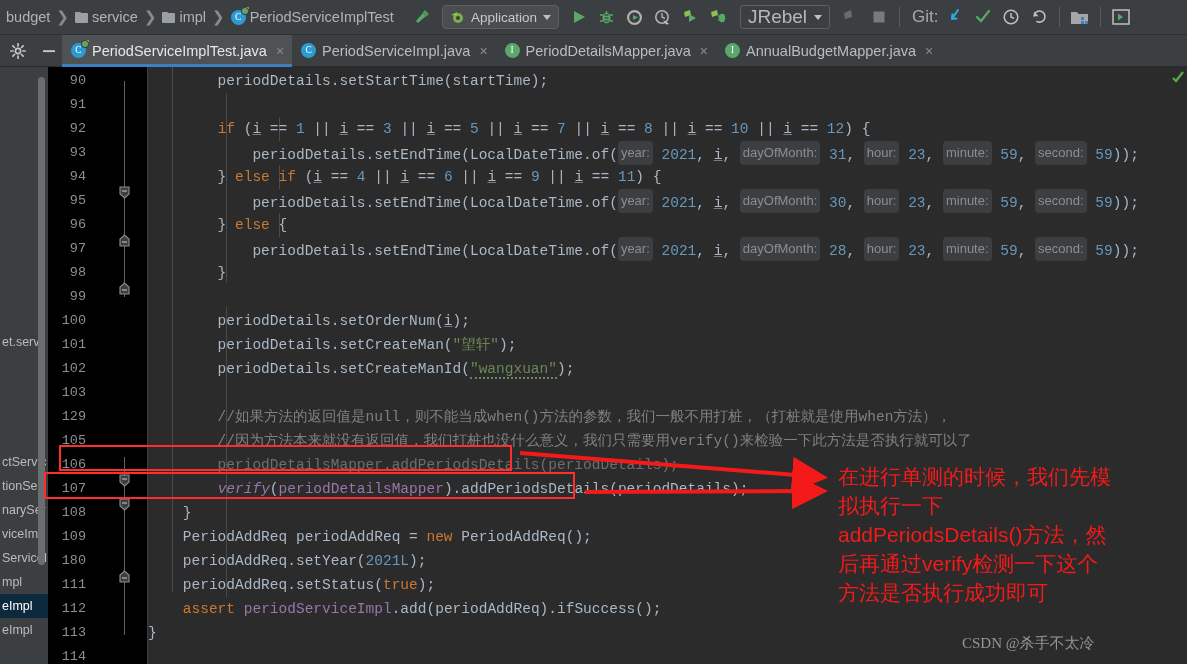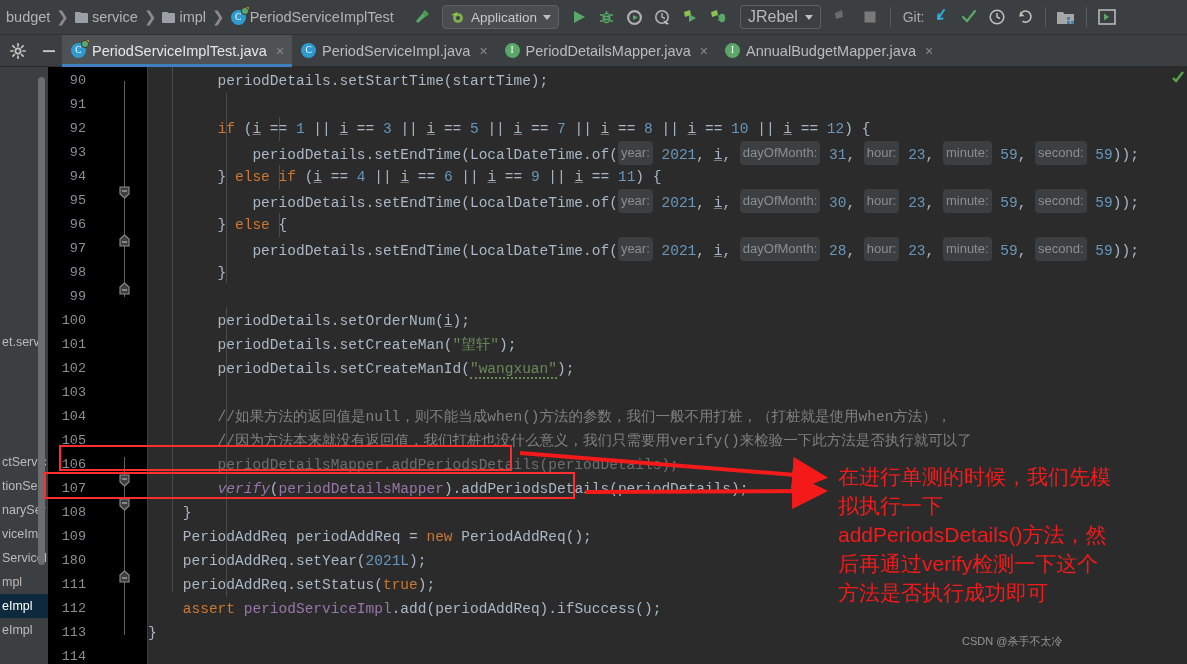--- a/index.html
+++ b/index.html
@@ -65,25 +65,25 @@
     display:flex; align-items:center; gap:6px;
     height:24px; padding:0 7px 0 6px; margin-left:6px;
     border:1px solid #5e6060; border-radius:4px;
     background:#4a4d4f; color:#c8c8c8; font-size:13.5px;
     white-space:nowrap; cursor:pointer;
   }
   .jrebel{
     display:flex; align-items:center; gap:7px;
     height:24px; padding:0 7px; margin-left:7px;
     border:1px solid #5e6060; border-radius:3px;
-    background:#3c3f41; color:#b8b8b8; font-size:16px; cursor:pointer;
+    background:#3c3f41; color:#b8b8b8; font-size:19px; cursor:pointer;
   }
   .caret{ width:0;height:0;border-left:4px solid transparent;border-right:4px solid transparent;border-top:5px solid #c0c0c0; }
   .sep-v{ width:1px; height:20px; background:#585b5d; margin:0 6px; }
-  .git-lbl{ color:#a9a9a9; font-size:14px; margin-left:6px; margin-right:2px;}
+  .git-lbl{ color:#a9a9a9; font-size:17px; margin-left:6px; margin-right:2px;}
 
   
   .tabbar{
     position:absolute; left:0; top:35px; width:1187px; height:32px;
     background:#3c3f41; display:flex; align-items:center;
     border-bottom:1px solid #2b2b2b;
   }
   .tb-left{ display:flex; align-items:center; width:62px; padding-left:4px; gap:4px;}
   .tab{
     display:flex; align-items:center; gap:6px; height:32px;
@@ -162,22 +162,22 @@
   .markers{ position:absolute; right:0; top:0; width:14px; height:597px; background:#2b2b2b; }
   .mk-check{ position:absolute; right:2px; top:3px; color:#57a64a; font-size:15px; font-weight:bold;}
 
   
   .redbox{ position:absolute; border:2px solid #ff2d2d; pointer-events:none; }
   .redtext{
     position:absolute; color:#f41a1a; font-size:21px; line-height:29px;
     font-family:"Liberation Sans", sans-serif; white-space:pre-line;
   }
   .watermark{
-    position:absolute; color:#a8a8a8; font-size:11px; opacity:.85;
-    font-family:Liberation Sans, sans-serif;
+    position:absolute; color:#a8a8a8; font-size:15px; opacity:.85;
+    font-family:Liberation Serif, serif;
   }
   .wm2{ position:absolute; color:#9a9a9a; font-size:15px; opacity:.55; }
   svg.arrows{ position:absolute; left:0; top:0; width:1187px; height:597px; pointer-events:none; }
 </style>
 </head>
 <body>
 
 <div id="app">
 
   <div class="toolbar">
@@ -385,21 +385,21 @@
           <div class="lnum" style="top: 98px; height: 24px; line-height: 24px;">94</div>
           <div class="lnum" style="top: 122px; height: 24px; line-height: 24px;">95</div>
           <div class="lnum" style="top: 146px; height: 24px; line-height: 24px;">96</div>
           <div class="lnum" style="top: 170px; height: 24px; line-height: 24px;">97</div>
           <div class="lnum" style="top: 194px; height: 24px; line-height: 24px;">98</div>
           <div class="lnum" style="top: 218px; height: 24px; line-height: 24px;">99</div>
           <div class="lnum" style="top: 242px; height: 24px; line-height: 24px;">100</div>
           <div class="lnum" style="top: 266px; height: 24px; line-height: 24px;">101</div>
           <div class="lnum" style="top: 290px; height: 24px; line-height: 24px;">102</div>
           <div class="lnum" style="top: 314px; height: 24px; line-height: 24px;">103</div>
-          <div class="lnum" style="top: 338px; height: 24px; line-height: 24px;">104</div>
+          <div class="lnum" style="top: 338px; height: 24px; line-height: 24px;">129</div>
           <div class="lnum" style="top: 362px; height: 24px; line-height: 24px;">105</div>
           <div class="lnum" style="top: 386px; height: 24px; line-height: 24px;">106</div>
           <div class="lnum" style="top: 410px; height: 24px; line-height: 24px;">107</div>
           <div class="lnum" style="top: 434px; height: 24px; line-height: 24px;">108</div>
           <div class="lnum" style="top: 458px; height: 24px; line-height: 24px;">109</div>
           <div class="lnum" style="top: 482px; height: 24px; line-height: 24px;">180</div>
           <div class="lnum" style="top: 506px; height: 24px; line-height: 24px;">111</div>
           <div class="lnum" style="top: 530px; height: 24px; line-height: 24px;">112</div>
           <div class="lnum" style="top: 554px; height: 24px; line-height: 24px;">113</div>
           <div class="lnum" style="top: 578px; height: 24px; line-height: 24px;">114</div>

